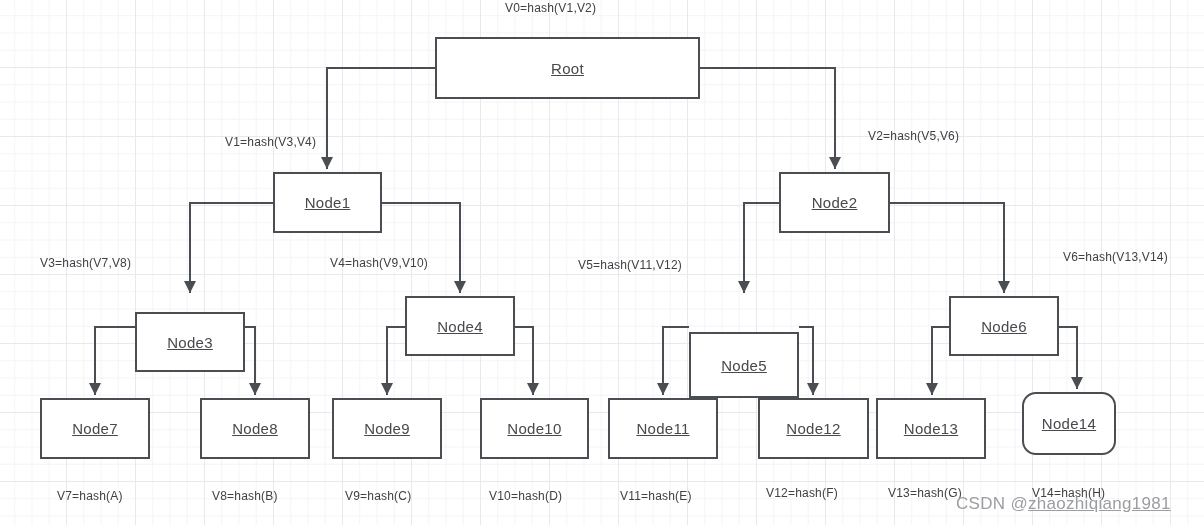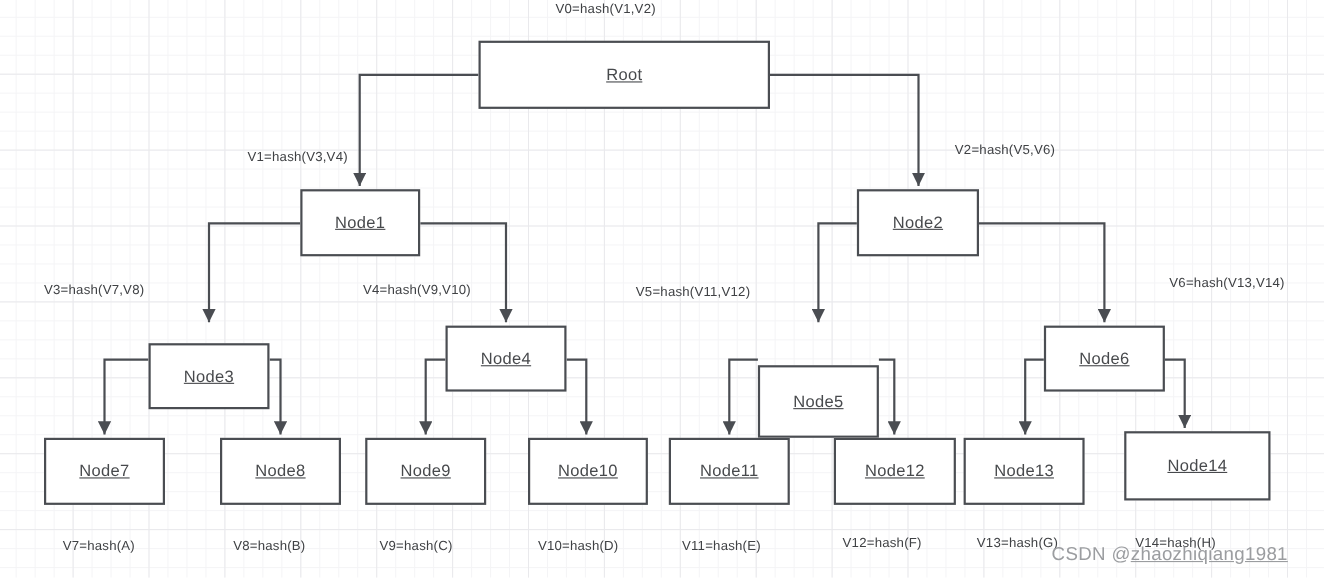--- a/index.html
+++ b/index.html
@@ -99,21 +99,21 @@
   <div class="node" style="left:405px; top:296px; width:110px; height:60px;">Node4</div>
   <div class="node" style="left:689px; top:296px; width:110px; height:66px;margin-top:36px;">Node5</div>
   <div class="node" style="left:949px; top:296px; width:110px; height:60px;">Node6</div>
   <div class="node" style="left:40px;  top:398px; width:110px; height:61px;">Node7</div>
   <div class="node" style="left:200px; top:398px; width:110px; height:61px;">Node8</div>
   <div class="node" style="left:332px; top:398px; width:110px; height:61px;">Node9</div>
   <div class="node" style="left:480px; top:398px; width:109px; height:61px;">Node10</div>
   <div class="node" style="left:608px; top:398px; width:110px; height:61px;">Node11</div>
   <div class="node" style="left:758px; top:398px; width:111px; height:61px;">Node12</div>
   <div class="node" style="left:876px; top:398px; width:110px; height:61px;text-align:center;">Node13</div>
-  <div class="node" style="left:1022px;top:392px; width:133px; height:63px;">Node14</div>
+  <div class="node" style="left:1022px;top:392px; width:94px; height:63px;border-radius:14px;">Node14</div>
 
   <div class="anno" style="left:505px; top:1px;">V0=hash(V1,V2)</div>
   <div class="anno" style="left:193px; top:135px;margin-left:32px;">V1=hash(V3,V4)</div>
   <div class="anno" style="left:868px; top:129px;">V2=hash(V5,V6)</div>
   <div class="anno" style="left:40px;  top:256px;">V3=hash(V7,V8)</div>
   <div class="anno" style="left:330px; top:256px;">V4=hash(V9,V10)</div>
   <div class="anno" style="left:578px; top:258px;">V5=hash(V11,V12)</div>
   <div class="anno" style="left:1032px;top:250px;padding-left:31px;">V6=hash(V13,V14)</div>
   <div class="anno" style="left:57px;  top:489px;">V7=hash(A)</div>
   <div class="anno" style="left:212px; top:489px;">V8=hash(B)</div>

